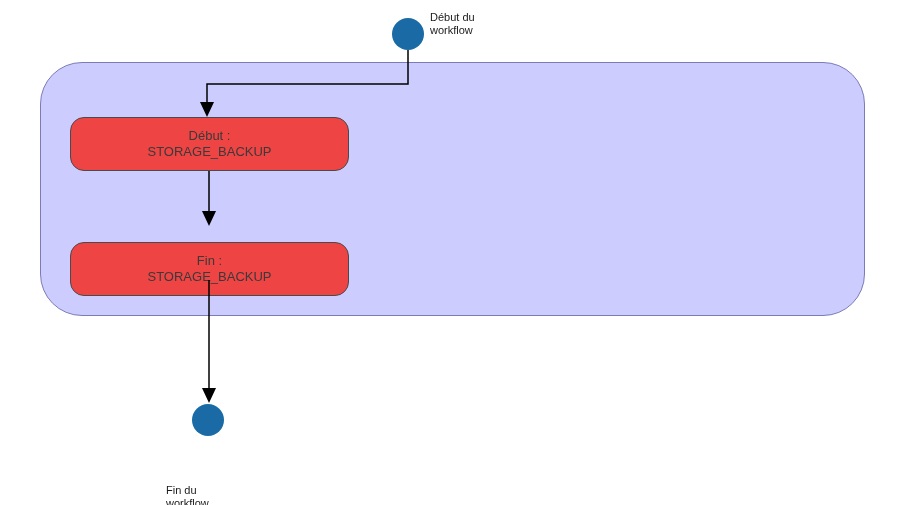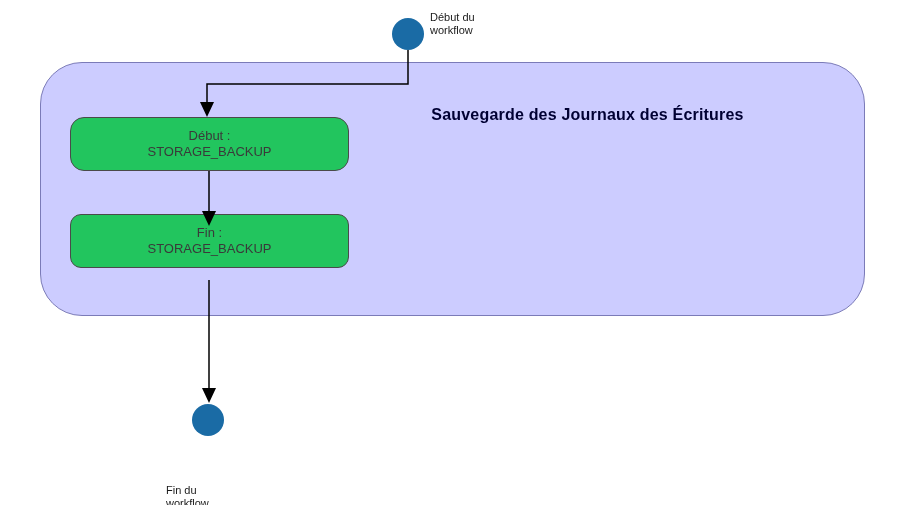--- a/index.html
+++ b/index.html
@@ -30,35 +30,35 @@
     text-align: center;
     font-size: 16px;
     font-weight: bold;
     color: #000033;
     letter-spacing: 0.2px;
   }
   .task {
     position: absolute;
     left: 70px;
     width: 279px; height: 54px;
-    background: #22c55e;
+    background: #ef4444;
     border: 1px solid #4a4a4a;
     border-radius: 14px;
     box-sizing: border-box;
     display: flex;
     flex-direction: column;
     align-items: center;
     justify-content: center;
     font-size: 13px;
     line-height: 16px;
     color: #3a3a3a;
     text-align: center;
   }
   .task-1 { top: 117px; }
-  .task-2 { top: 214px; border-radius: 11px; }
+  .task-2 { top: 242px; }
   .node-circle {
     position: absolute;
     width: 32px; height: 32px;
     border-radius: 50%;
     background: #1a6ba5;
   }
   .start-node { left: 392px; top: 18px; }
   .end-node   { left: 192px; top: 404px; }
   .node-label {
     position: absolute;
@@ -75,21 +75,20 @@
     width: 912px; height: 505px;
     pointer-events: none;
   }
 </style>
 </head>
 <body>
 
 <div class="canvas">
 
   <div class="group"></div>
-  <div class="group-title">Sauvegarde des Journaux des Écritures</div>
 
   <div class="node-circle start-node"></div>
   <div class="node-label start-label">Début du
 workflow</div>
 
   <div class="task task-1">
     <div>Début :</div>
     <div>STORAGE_BACKUP</div>
   </div>
 

